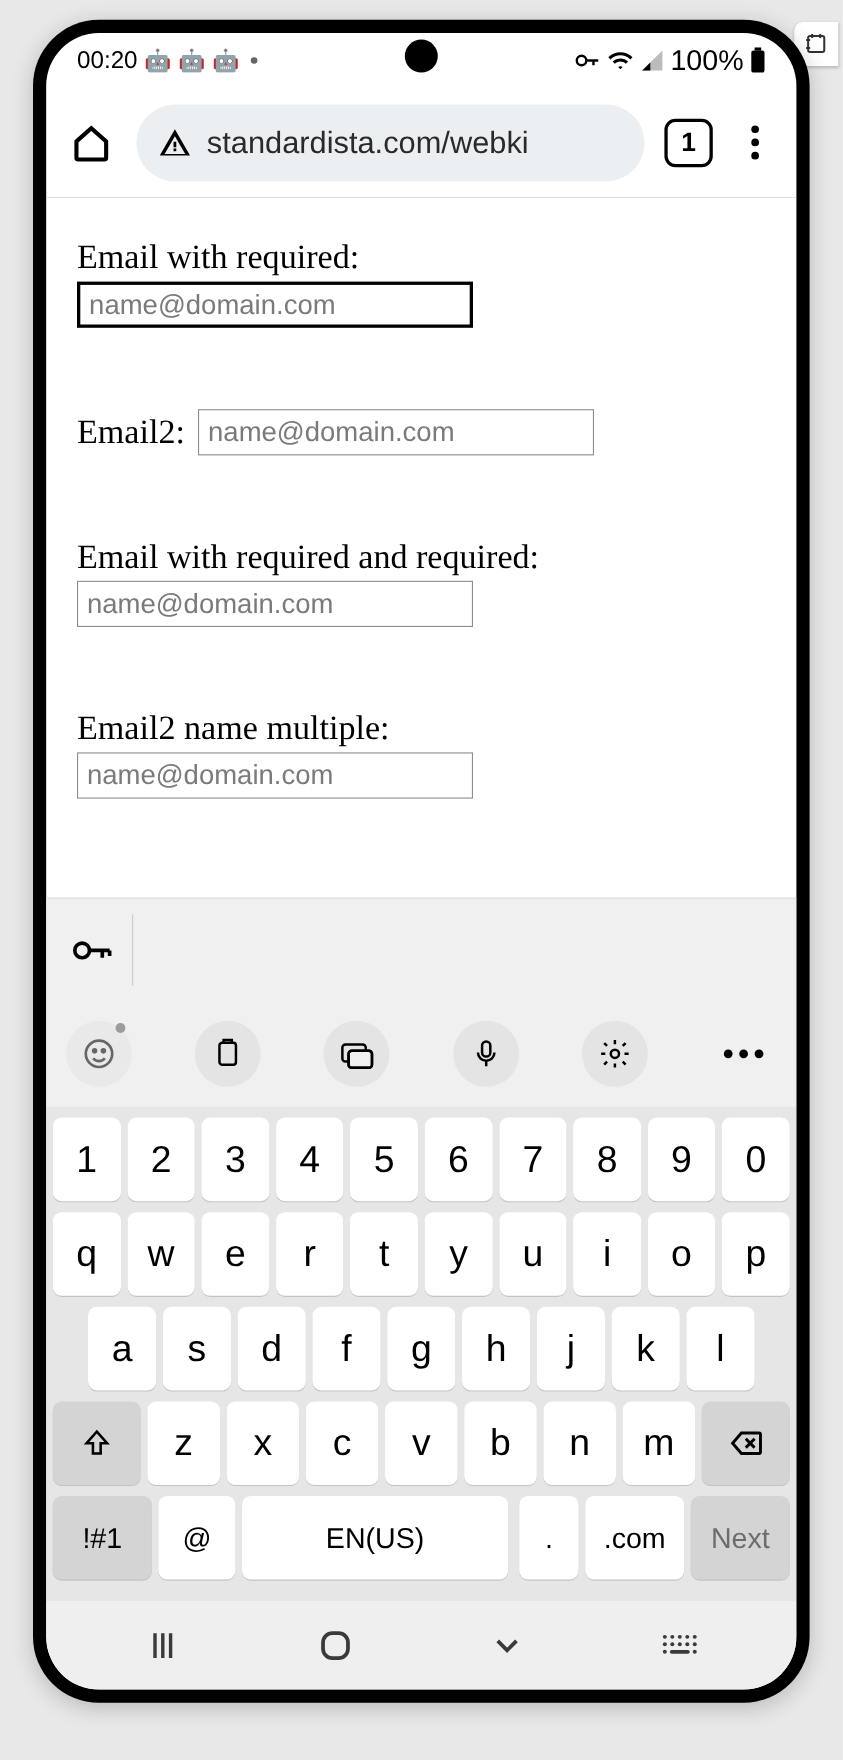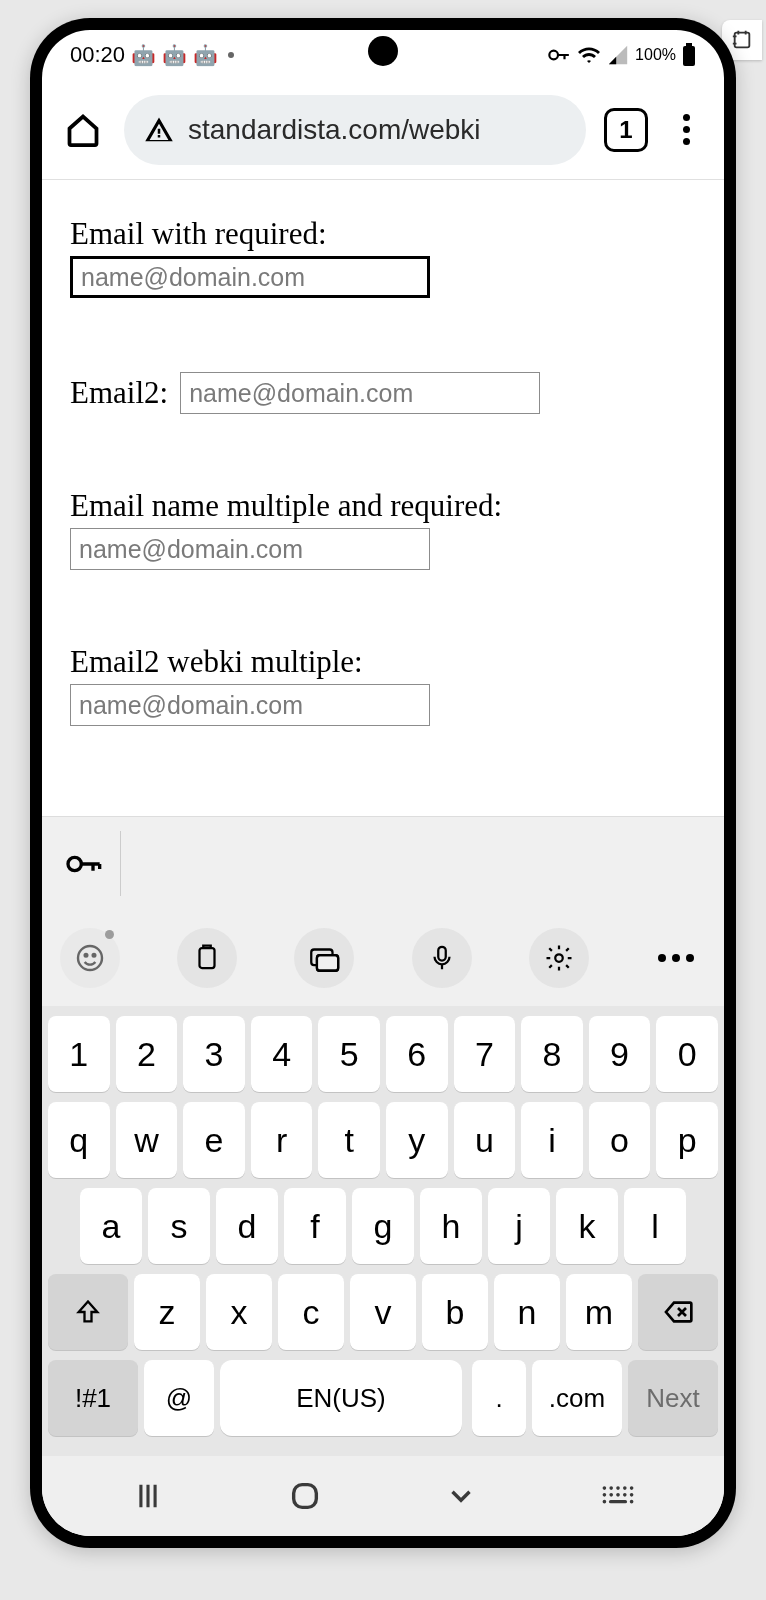--- a/index.html
+++ b/index.html
@@ -35,21 +35,21 @@
     color: #000;
     position: relative;
   }
   .status-left { display: flex; align-items: center; gap: 6px; }
   .android-icon { color:#6bbf4a; font-size:20px; }
   .dot { width:6px;height:6px;background:#666;border-radius:50%;margin-left:4px;}
   .camera-cutout {
     position:absolute; left:50%; top:6px; transform:translateX(-50%);
     width:30px;height:30px;background:#000;border-radius:50%;
   }
-  .status-right { margin-left:auto; display:flex; align-items:center; gap:6px; font-size:16px;}
+  .status-right { margin-left:auto; display:flex; align-items:center; gap:6px; font-size:26px;}
   .key-icon svg, .wifi-icon svg, .signal-icon svg, .battery-icon svg { display:block; }
 
   
   .browser-bar {
     height: 100px;
     display:flex;
     align-items:center;
     padding: 0 18px;
     gap: 18px;
     border-bottom: 1px solid #e0e0e0;
@@ -147,21 +147,21 @@
     display:flex;align-items:center;justify-content:center;
     font-size:34px;
     color:#000;
     box-shadow:0 1px 0 rgba(0,0,0,.15);
     font-family: -apple-system, Arial, sans-serif;
   }
   .kb-row.r3 { padding:0 32px;}
   .key.fn { background:#d4d4d4; }
   .key.shift, .key.back { flex:0 0 80px;}
   .kb-row.r5 .key { font-size:26px;}
-  .key.space { flex:2.8;border-radius:12px;}
+  .key.space { flex:2.8;}
   .key.sym { flex:0 0 90px;}
   .key.at  { flex:0 0 70px;}
   .key.dot { flex:0 0 54px;}
   .key.com { flex:0 0 90px;}
   .key.next{ flex:0 0 90px; color:#6d6d6d;}
 
   
   .nav-bar {
     height: 80px;
     background:#efefef;
@@ -256,25 +256,25 @@
     <div class="page">
       <div class="field-group">
         <label class="field-label">Email with required:</label>
         <input class="email focused" placeholder="name@domain.com" style="">
       </div>
       <div class="field-group inline">
         <label class="field-label">Email2:</label>
         <input class="email" placeholder="name@domain.com" style="">
       </div>
       <div class="field-group">
-        <label class="field-label">Email name multiple and required:</label>
+        <label class="field-label">Email with required and required:</label>
         <input class="email" placeholder="name@domain.com" style="">
       </div>
       <div class="field-group" style="margin-bottom:0">
-        <label class="field-label">Email2 webki multiple:</label>
+        <label class="field-label">Email2 name multiple:</label>
         <input class="email" placeholder="name@domain.com" style="">
       </div>
     </div>
 
     <div class="kb-suggest">
       <span class="key-icon">
         <svg width="40" height="40" viewBox="0 0 24 24" fill="none" stroke="#000" stroke-width="2">
             <circle cx="7" cy="12" r="4"></circle>
             <path d="M11 12h11M18 12v4M22 12v3"></path>
           </svg>

